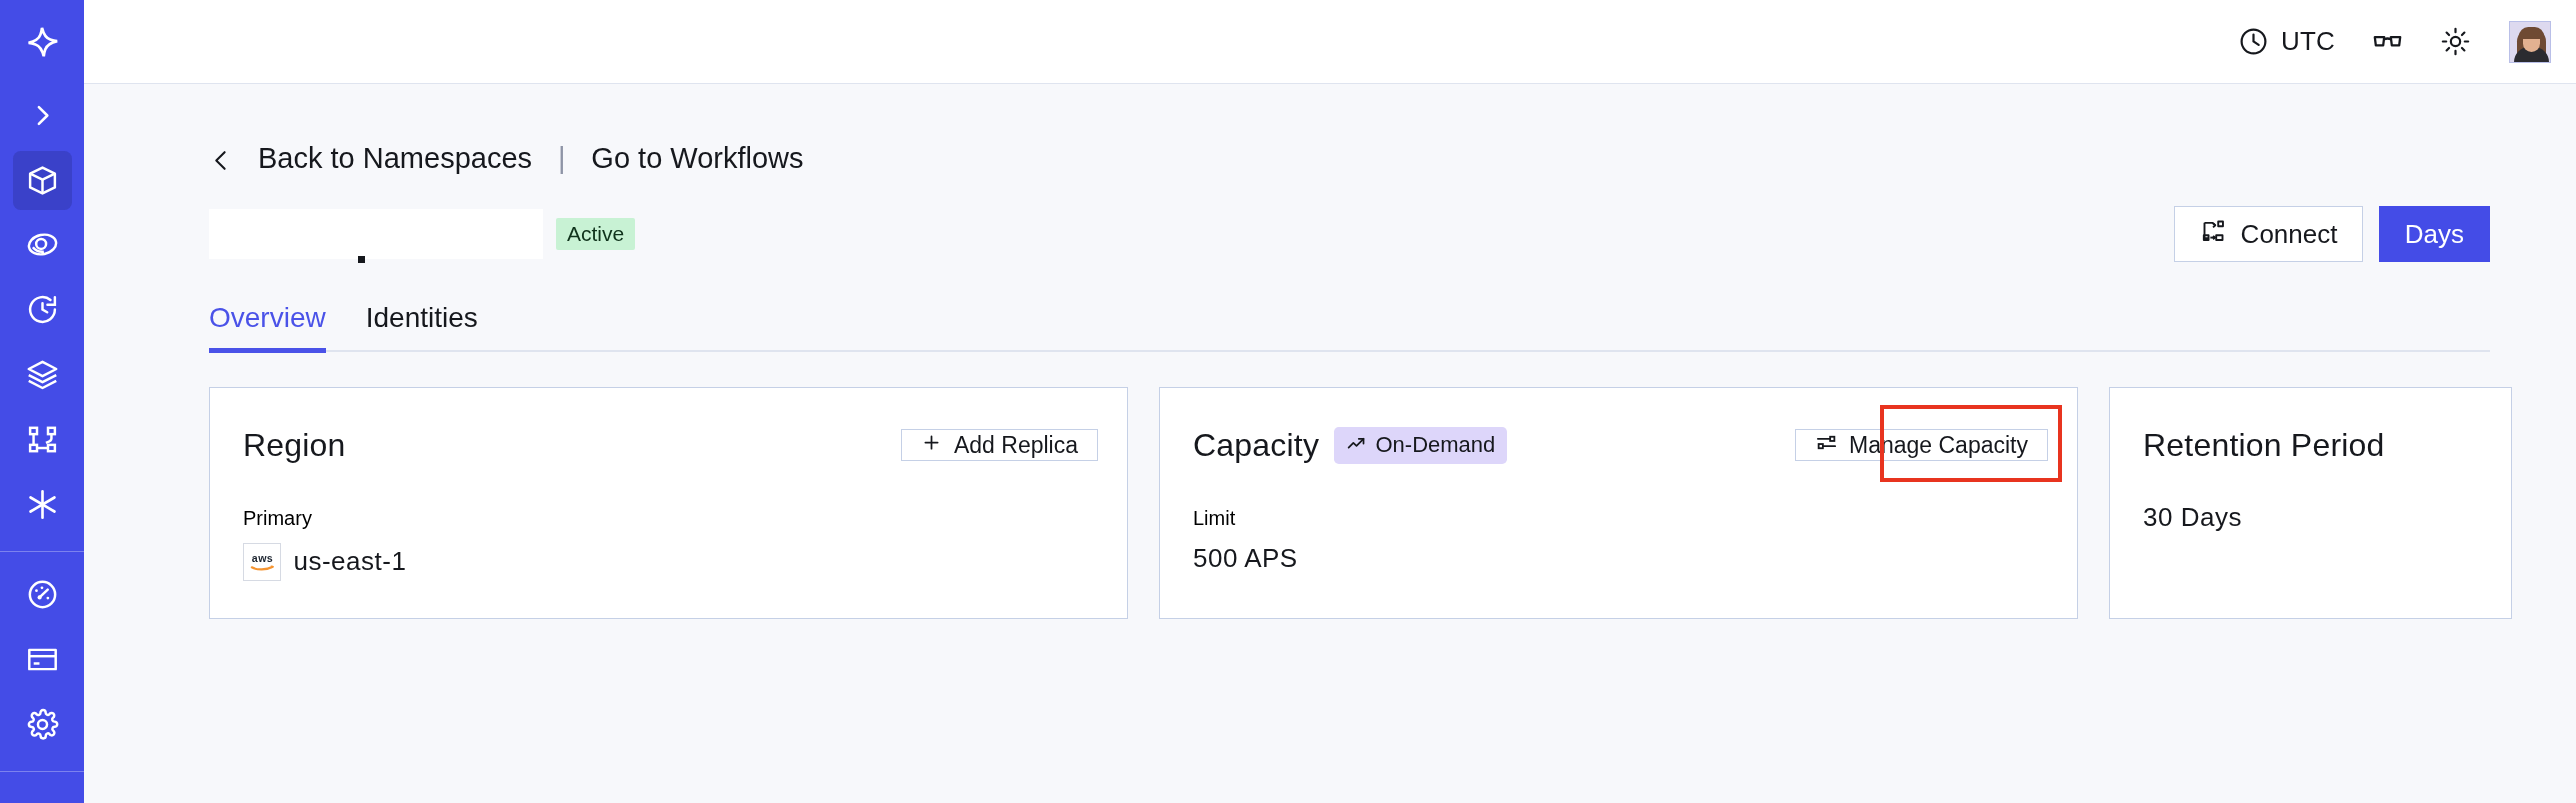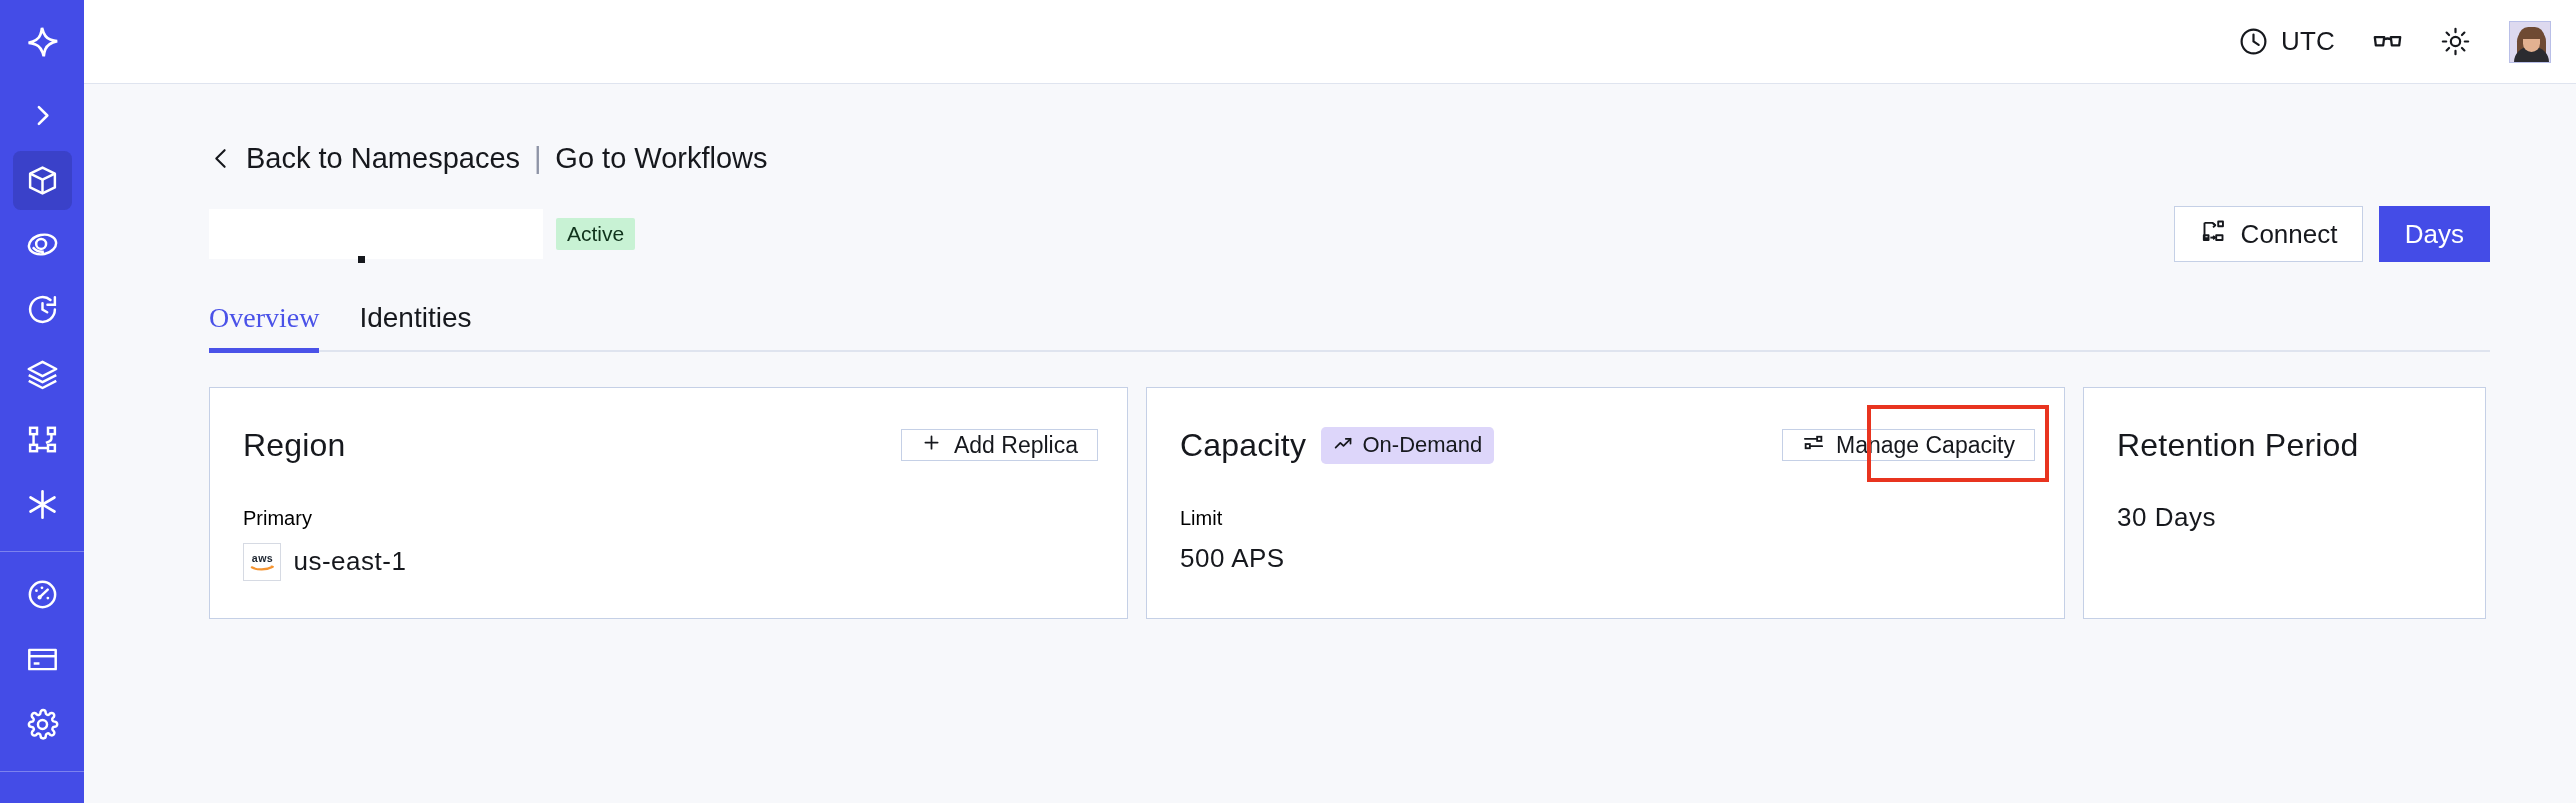--- a/index.html
+++ b/index.html
@@ -93,22 +93,22 @@
     flex: 1 1 auto;
     padding: 0 0 0 0;
     overflow: hidden;
     position: relative;
   }
   .inner { padding-left: 125px; padding-right: 86px; }
 
   
   .breadcrumb {
     display: flex;
-    align-items: center;
-    gap: 12px;
+    align-items: flex-end;
+    gap: 24px;
     margin-top: 58px;
     font-size: 29px;
     color: #16181d;
   }
   .breadcrumb .chev { display: flex; align-items: center; cursor: pointer; }
   .bc-link { cursor: pointer; white-space: nowrap; }
   .bc-sep { color: #8e94a6; font-weight: 300; padding: 0 1.9px; }
 
   
   .title-row {
@@ -201,33 +201,33 @@
     border-bottom: 2.9px solid #dfe4ef;
     position: relative;
   }
   .tab {
     font-size: 28px;
     color: #16181d;
     padding-bottom: 16.3px;
     cursor: pointer;
     position: relative;
   }
-  .tab.active { color: #4a52e8; font-family: Liberation Serif, serif; }
+  .tab.active { color: #4a52e8; }
   .tab.active::after {
     content: "";
     position: absolute;
     left: 0; right: 0; bottom: -2.9px;
     height: 4.8px;
     background: #4a52e8;
   }
 
   
   .cards {
     display: flex;
-    gap: 18px;
+    gap: 31px;
     margin-top: 35px;
   }
   .card {
     background: #ffffff;
     border: 1.9px solid #c5d0e6;
     min-height: 232px;
     padding: 29px 29px 0 33px;
     position: relative;
     flex: 0 0 auto;
   }

